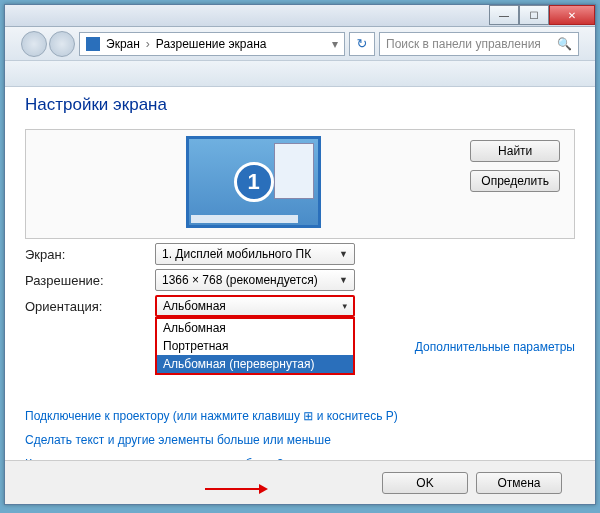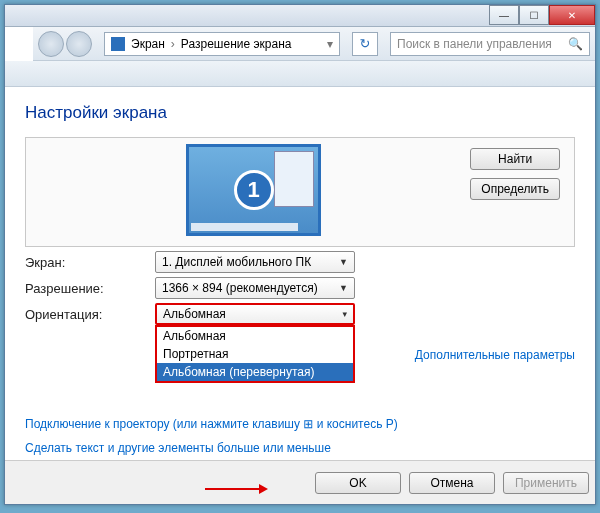--- a/index.html
+++ b/index.html
@@ -2,31 +2,31 @@
 <html><head>
 <meta charset="utf-8">
 <style>
   * { box-sizing: border-box; font-family: "Segoe UI", Tahoma, sans-serif; }
   body { margin: 0; background: #6faacb; width: 600px; height: 513px; overflow: hidden; }
   .window { position: absolute; left: 4px; top: 4px; width: 592px; height: 501px; background: #fff; border: 1px solid #5a7ea0; box-shadow: 0 0 4px rgba(0,0,0,.3); }
   .titlebar { height: 22px; background: linear-gradient(#e8eef5,#d0dbe8); border-bottom: 1px solid #a0b0c0; position: relative; }
   .winbtns { position: absolute; right: 0; top: 0; display: flex; }
   .winbtn { width: 30px; height: 20px; border: 1px solid #7a8a9a; background: linear-gradient(#f5f9fc,#d8e2ec); font-size: 10px; display:flex; align-items:center; justify-content:center; color:#333; }
   .winbtn.close { width: 46px; background: linear-gradient(#e88,#c33); color:#fff; border-color:#a22; }
-  .addrbar { height: 34px; background: linear-gradient(#f0f4f8,#dde6ef); border-bottom: 1px solid #c0ccd8; display:flex; align-items:center; padding: 0 5px; gap:12px;margin-left:28px; }
+  .addrbar { height: 34px; background: linear-gradient(#f0f4f8,#dde6ef); border-bottom: 1px solid #c0ccd8; display:flex; align-items:center; padding: 0 16px; gap:4px; }
   .navbtn { width: 26px; height:26px; border-radius:50%; background: radial-gradient(#e0e8f0,#b8c8d8); border:1px solid #9ab; display:inline-block; }
   .navbtns { display:flex; gap:2px; }
   .addr { flex:1; height:24px; border:1px solid #9ab; background:#fff; display:flex; align-items:center; padding:0 6px; font-size:12px; gap:6px; }
   .addr .ico { width:14px; height:14px; background:#2a6fbb; }
   .addr .sep { color:#777; }
   .refresh { width:26px; height:24px; border:1px solid #9ab; background:#fff; color:#2a6fbb; display:flex;align-items:center;justify-content:center;font-size:13px; }
   .search { width:200px; height:24px; border:1px solid #9ab; background:#fff; display:flex; align-items:center; padding:0 6px; font-size:12px; color:#888; }
   .search .mag { color:#2a6fbb; margin-left:auto; }
   .toolbar { height:26px; background: linear-gradient(#eef3f8,#dbe5ee); border-bottom:1px solid #c0ccd8; }
-  .content { padding: 10px 20px 0 20px; }
+  .content { padding: 2px 20px 0 20px; }
   h2.heading { color:#003399; font-weight:400; font-size:17px; margin:6px 0 14px 0; }
   .monitorbox { border:1px solid #c8c8c8; background:#fafafa; padding:10px 14px 14px 10px; position:relative; height:110px; }
   .monitorprev { position:absolute; left:160px; top:6px; width:135px; height:92px; border:3px solid #2a6fbb; background:#5a9fd4; display:flex; align-items:center; justify-content:center; }
   .monitorprev .inner { width:100%; height:100%; background:linear-gradient(#6fb0e0,#4a8cc8); position:relative; }
   .monitorprev .num { position:absolute; left:50%; top:50%; transform:translate(-50%,-50%); width:40px; height:40px; border-radius:50%; border:3px solid #fff; color:#fff; font-size:22px; font-weight:bold; display:flex;align-items:center;justify-content:center; background:#2a6fbb; }
   .monitorprev .tb { position:absolute; left:2px; bottom:2px; right:20px; height:8px; background:#dce8f4; }
   .monitorprev .win { position:absolute; right:4px; top:4px; width:40px; height:56px; background:#eaf2fa; border:1px solid #88a; }
   .rbtns { position:absolute; right:14px; top:10px; display:flex; flex-direction:column; gap:8px; }
   .btn { min-width:86px; height:22px; font-size:12px; background:linear-gradient(#f8f8f8,#e2e2e2); border:1px solid #8a8a8a; border-radius:3px; padding:0 10px; cursor:default; }
   .btn:disabled { color:#999; }
@@ -34,21 +34,21 @@
   .formrow .lbl { width:130px; color:#222; }
   .combo { width:200px; height:22px; border:1px solid #8a8a8a; background:linear-gradient(#fff,#eee); font-size:12px; padding:0 6px; display:flex; align-items:center; justify-content:space-between; border-radius:2px; }
   .combo .arrow { font-size:9px; color:#333; }
   .combo.open { border:2px solid #d00; position:relative; }
   .dropdown { position:absolute; left:-2px; top:20px; width:200px; border:2px solid #d00; background:#fff; z-index:10; }
   .dropdown .opt { padding:2px 6px; font-size:12px; }
   .dropdown .opt.sel { background:#2a6fbb; color:#fff; }
   .link { color:#0066cc; font-size:12px; cursor:pointer; }
   .rlink { text-align:right; margin-top:20px; }
   .linklist { margin-top:54px; display:flex; flex-direction:column; gap:10px; }
-  .bottombar { position:absolute; left:0; right:0; bottom:0; height:44px; background:#f0f0f0; border-top:1px solid #ccc; display:flex; align-items:center; justify-content:flex-end; padding:0 6px; gap:8px; }
+  .bottombar { position:absolute; left:0; right:0; bottom:0; height:44px; background:#f0f0f0; border-top:1px solid #ccc; display:flex; align-items:center; justify-content:flex-end; padding:0 33px; gap:8px; }
   .arrow-red { position:absolute; left:200px; bottom:14px; width:60px; height:2px; background:#d00; }
   .arrow-red::after { content:""; position:absolute; right:-8px; top:-4px; border:5px solid transparent; border-left:9px solid #d00; }
 </style>
 </head>
 <body>
 
 <div class="window">
 
   <div class="titlebar">
     <div class="winbtns">
@@ -100,21 +100,21 @@
       <div class="lbl">Экран:</div>
       <div class="combo">
         <span>1. Дисплей мобильного ПК</span>
         <span class="arrow">▼</span>
       </div>
     </div>
 
     <div class="formrow">
       <div class="lbl">Разрешение:</div>
       <div class="combo">
-        <span>1366 × 894 (рекомендуется)</span>
+        <span>1366 × 768 (рекомендуется)</span>
         <span class="arrow">▼</span>
       </div>
     </div>
 
     <div class="formrow">
       <div class="lbl">Ориентация:</div>
       <div class="combo open">
         <span>Альбомная</span>
         <span class="arrow">▾</span>
         <div class="dropdown">
@@ -134,16 +134,15 @@
       <span class="link">Сделать текст и другие элементы больше или меньше</span>
       <span class="link">Какие параметры монитора следует выбрать?</span>
     </div>
 
   </div>
 
   <div class="bottombar">
     <div class="arrow-red"></div>
     <button class="btn">OK</button>
     <button class="btn">Отмена</button>
-    <button class="btn" disabled="">Применить</button>
   </div>
 
 </div>
 
 </body></html>

